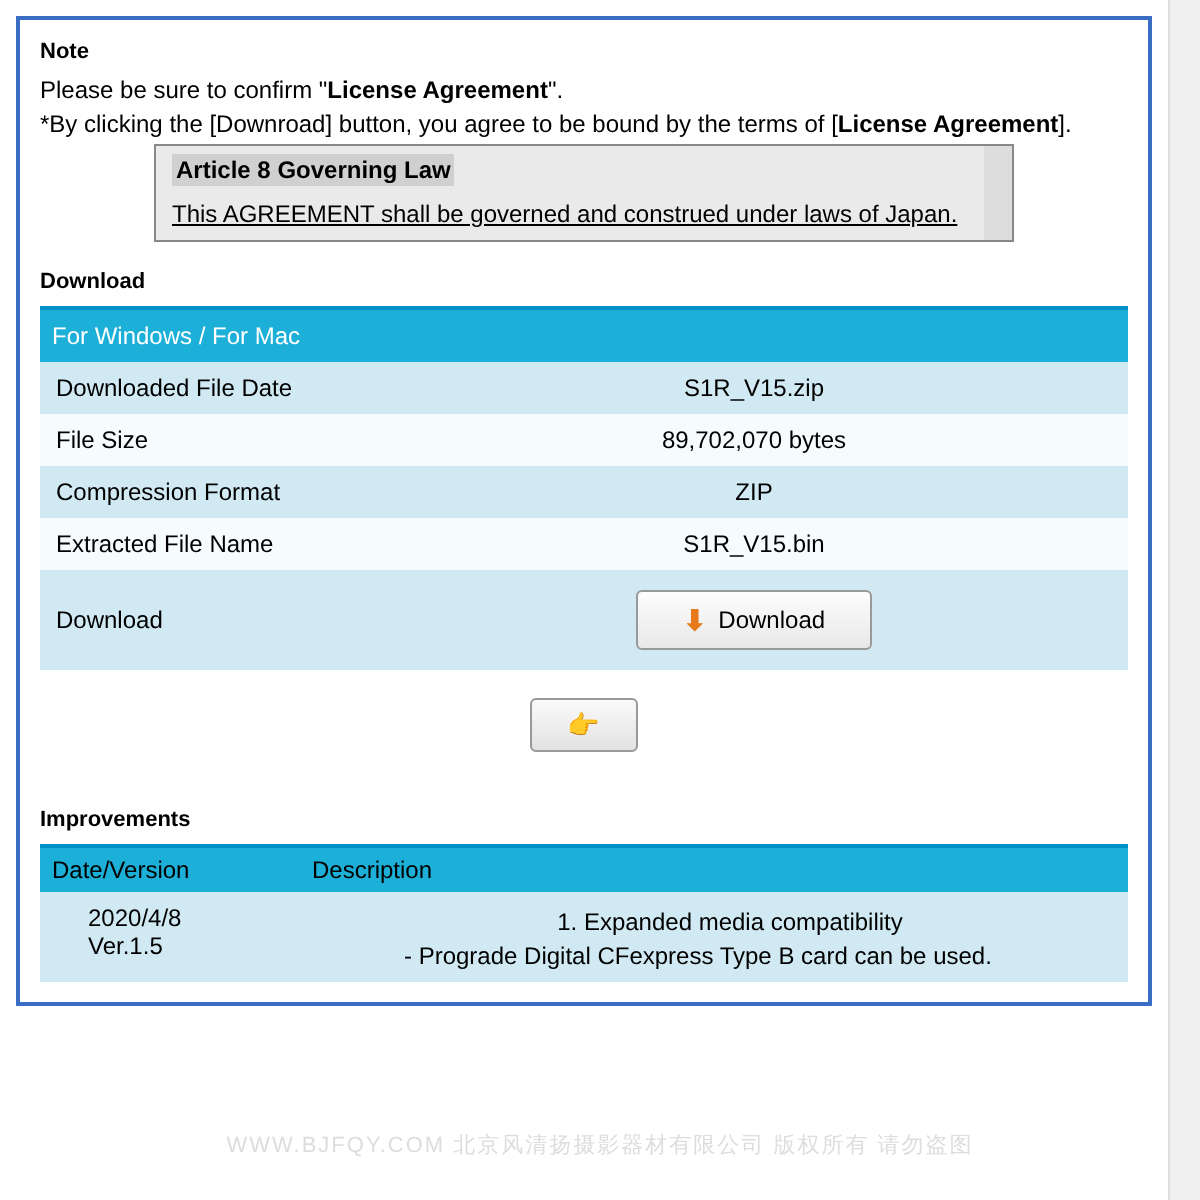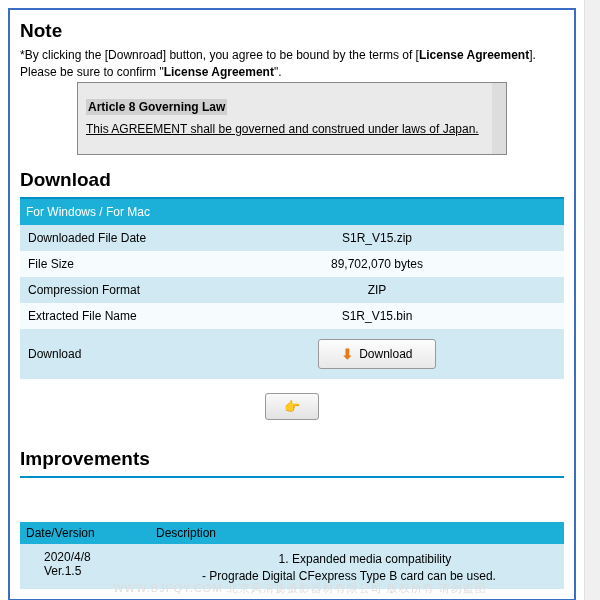--- a/index.html
+++ b/index.html
@@ -21,34 +21,34 @@
       background: #f0f0f0;
       border-left: 1px solid #e0e0e0;
     }
     .container {
       border: 2px solid #3a6ec5;
       padding: 10px;
       margin: 8px 24px 8px 8px;
     }
     .section-title {
       font-weight: bold;
-      font-size: 19px;
+      font-size: 11px;
       margin-bottom: 6px;
     }
     .note-text {
       font-size: 12px;
       margin-bottom: 3px;
     }
     .note-bold { font-weight: bold; }
     .license-box {
       border: 1px solid #888;
       background: #eaeaea;
       margin: 2px auto;
       width: 430px;
-      padding: 16px 8px;
+      padding: 4px 8px;
       font-size: 12px;
       position: relative;
     }
     .license-box .scroll {
       position: absolute;
       right: 0;
       top: 0;
       width: 14px;
       height: 100%;
       background: #ddd;
@@ -120,64 +120,63 @@
       color: #1a5fd6;
       font-size: 12px;
       margin: 14px auto;
     }
     .center-row { text-align: center; }
     .hand-icon { font-size: 13px; color: #333; }
     .improvements { margin-top: 14px; }
     table.imp {
       width: 100%;
       border-collapse: collapse;
-      margin-top: 44px;
     }
     table.imp th {
       background: #1cafd8;
       color: #000;
       font-weight: normal;
       text-align: left;
       padding: 4px 6px;
       font-size: 12px;
     }
     table.imp td {
       background: #d0e9f2;
       padding: 6px 24px;
       font-size: 12px;
       vertical-align: top;
     }
     table.imp td.date { width: 130px; }
     .desc-item { margin-left: 16px; line-height: 1.6; text-align: center; }
     .desc-sub { margin-left: 28px; }
     .watermark {
       position: absolute;
-      bottom: 0;
+      bottom: 16px;
       width: 100%;
       text-align: center;
       font-size: 11px;
       color: #ddd;
       padding: 4px 0;
       letter-spacing: 1px;
     }
   </style>
 </head>
 <body>
 
 <div class="scrollbar-right"></div>
 
 <div class="container">
 
   <div>
     <div class="section-title">Note</div>
     <div class="note-text">
+      <span>Please be sure to confirm "</span><span class="note-bold">License Agreement</span><span>".</span>
+    </div>
+    <div class="note-text">
       <span>*By clicking the [Downroad] button, you agree to be bound by the terms of [</span><span class="note-bold">License Agreement</span><span>].</span>
-    </div>
-    <div class="note-text">
-      <span>Please be sure to confirm "</span><span class="note-bold">License Agreement</span><span>".</span>
     </div>
 
     <div class="license-box">
       <div class="scroll"></div>
       <div class="license-title">Article 8 Governing Law</div>
       <div class="license-body">This AGREEMENT shall be governed and construed under laws of Japan.</div>
     </div>
   </div>
 
   <div class="download-section">

